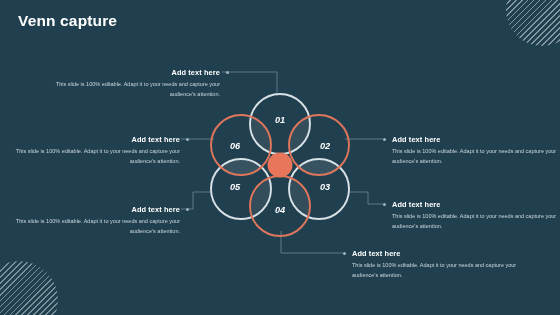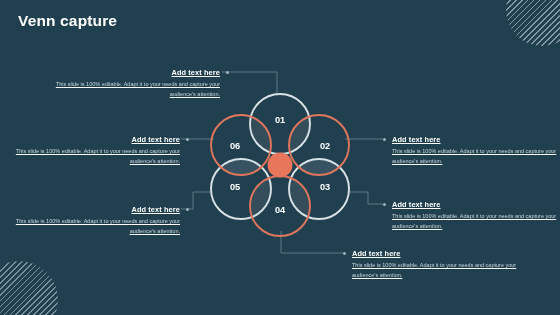--- a/index.html
+++ b/index.html
@@ -59,21 +59,20 @@
     font-size: 15.5px;
     font-weight: bold;
     letter-spacing: 0.15px;
     color: #ffffff;
   }
 
   
   .callout {
     position: absolute;
     width: 175px;
-    text-decoration: underline;
   }
   .callout .c-head {
     font-size: 7.4px;
     font-weight: bold;
     color: #ffffff;
     margin: 0 0 3px 0;
     letter-spacing: 0.1px;
   }
   .callout .c-body {
     font-size: 5.5px;
@@ -104,20 +103,21 @@
     pointer-events: none;
   }
 
   
   .venn {
     position: absolute;
     left: 198px;
     top: 88px;
     width: 164px;
     height: 150px;
+    font-style: italic;
   }
   .venn svg { display: block; }
   .venn-num {
     font-family: "Liberation Sans", sans-serif;
     font-size: 9.2px;
     font-weight: bold;
     fill: #ffffff;
     text-anchor: middle;
     dominant-baseline: middle;
   }

